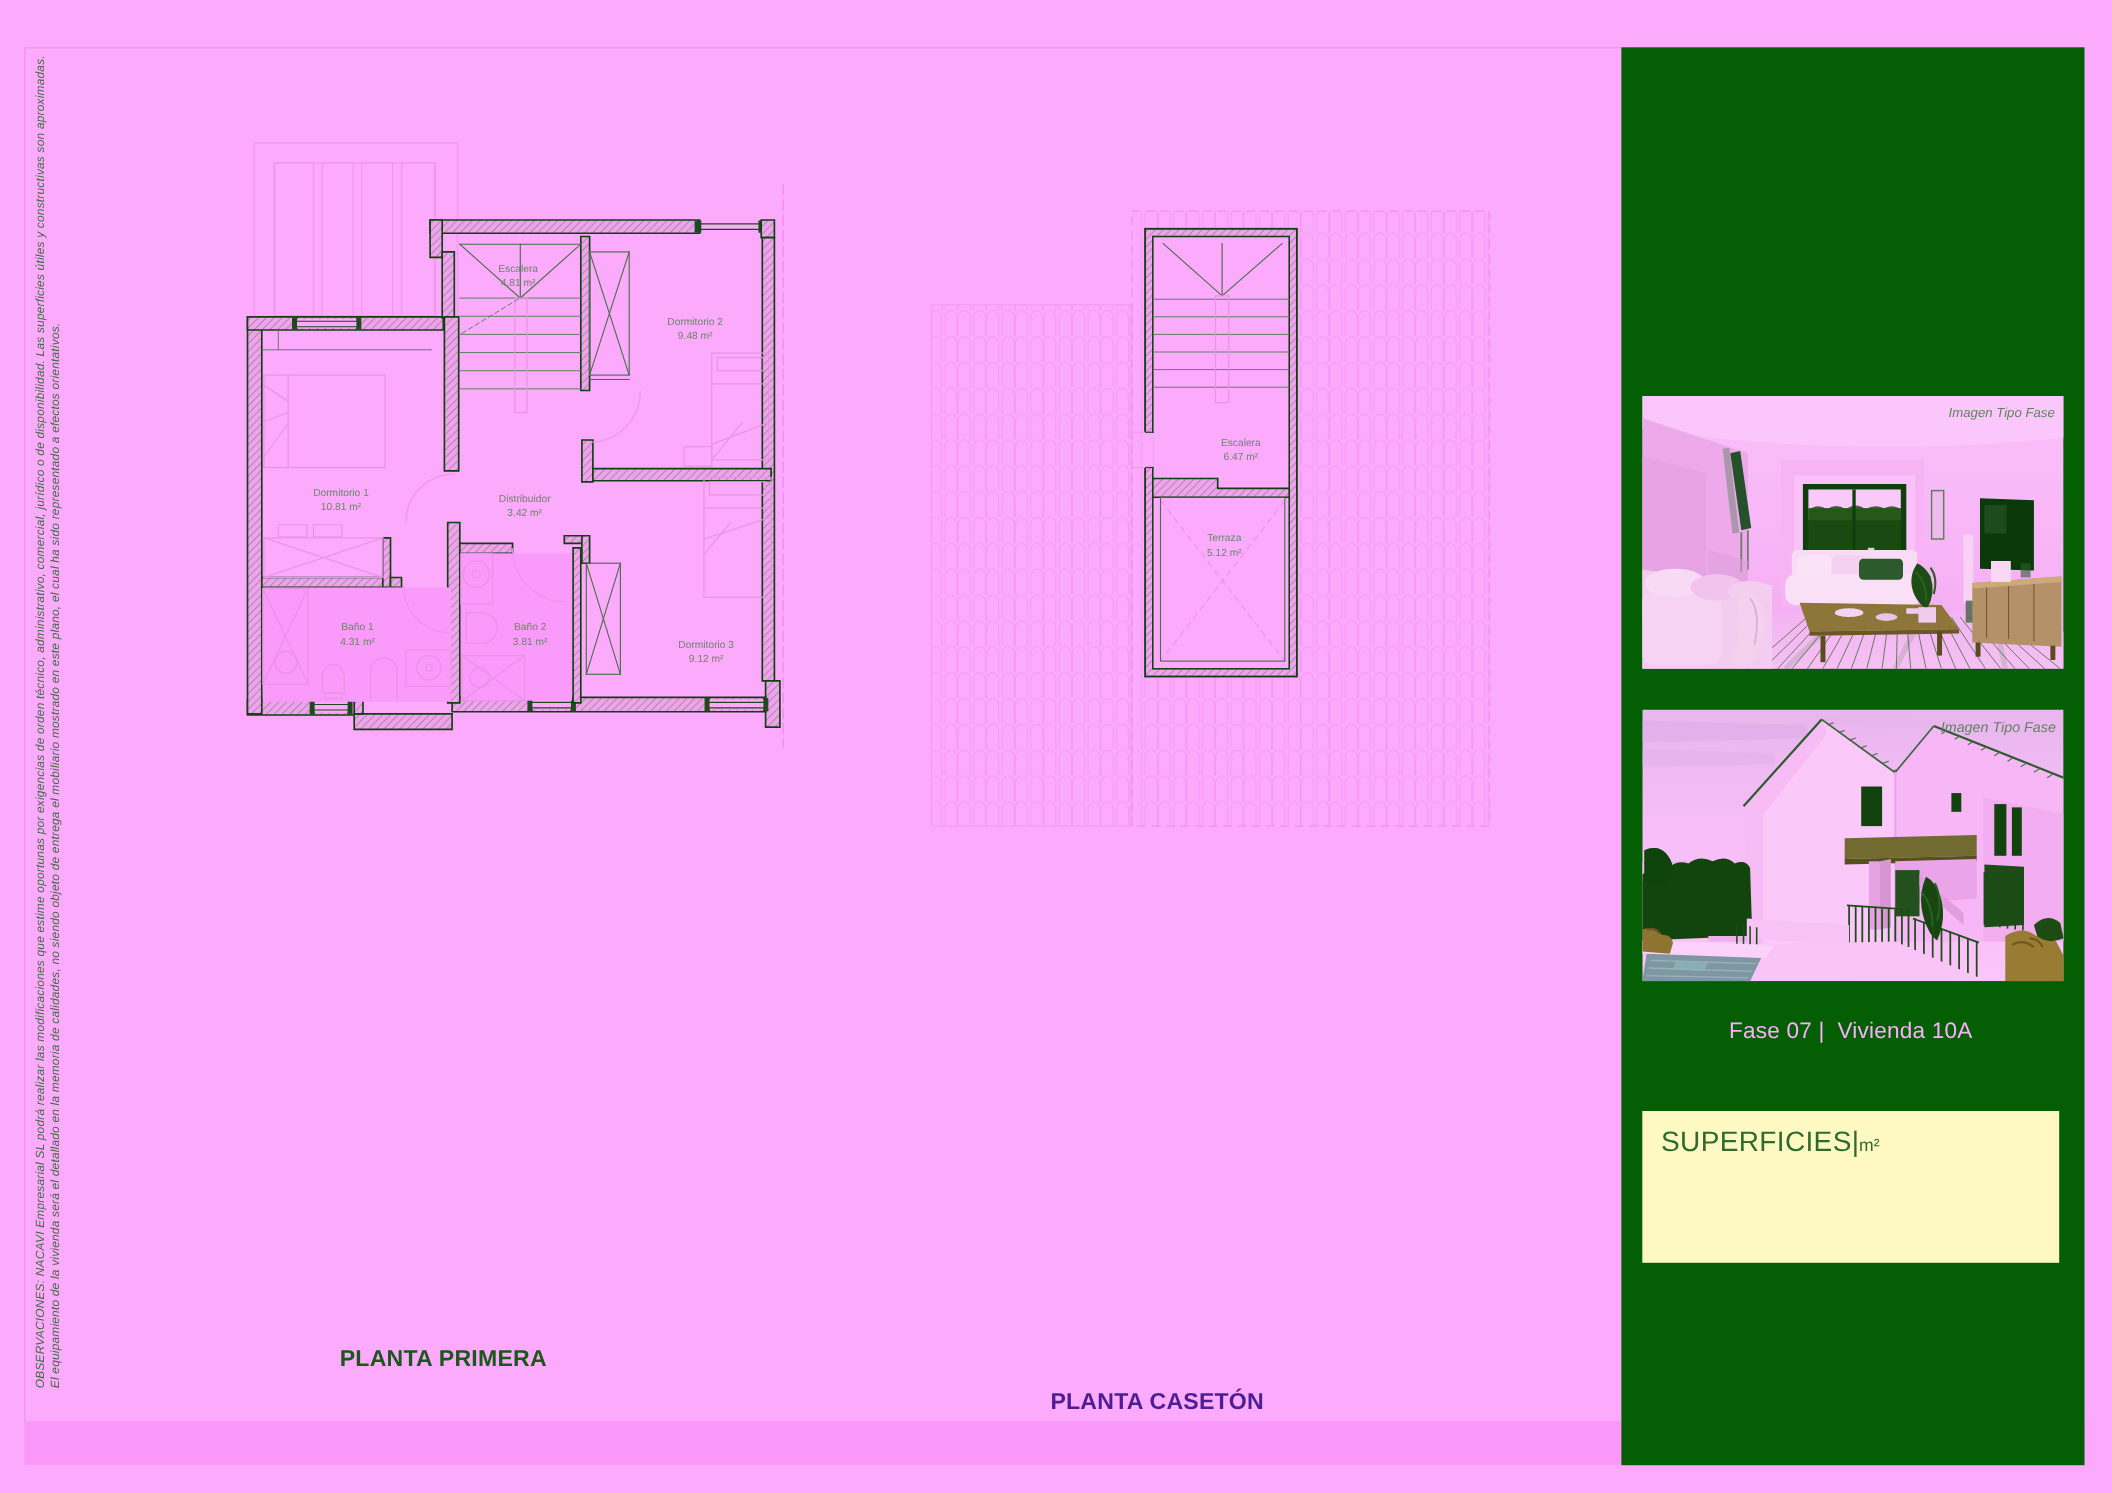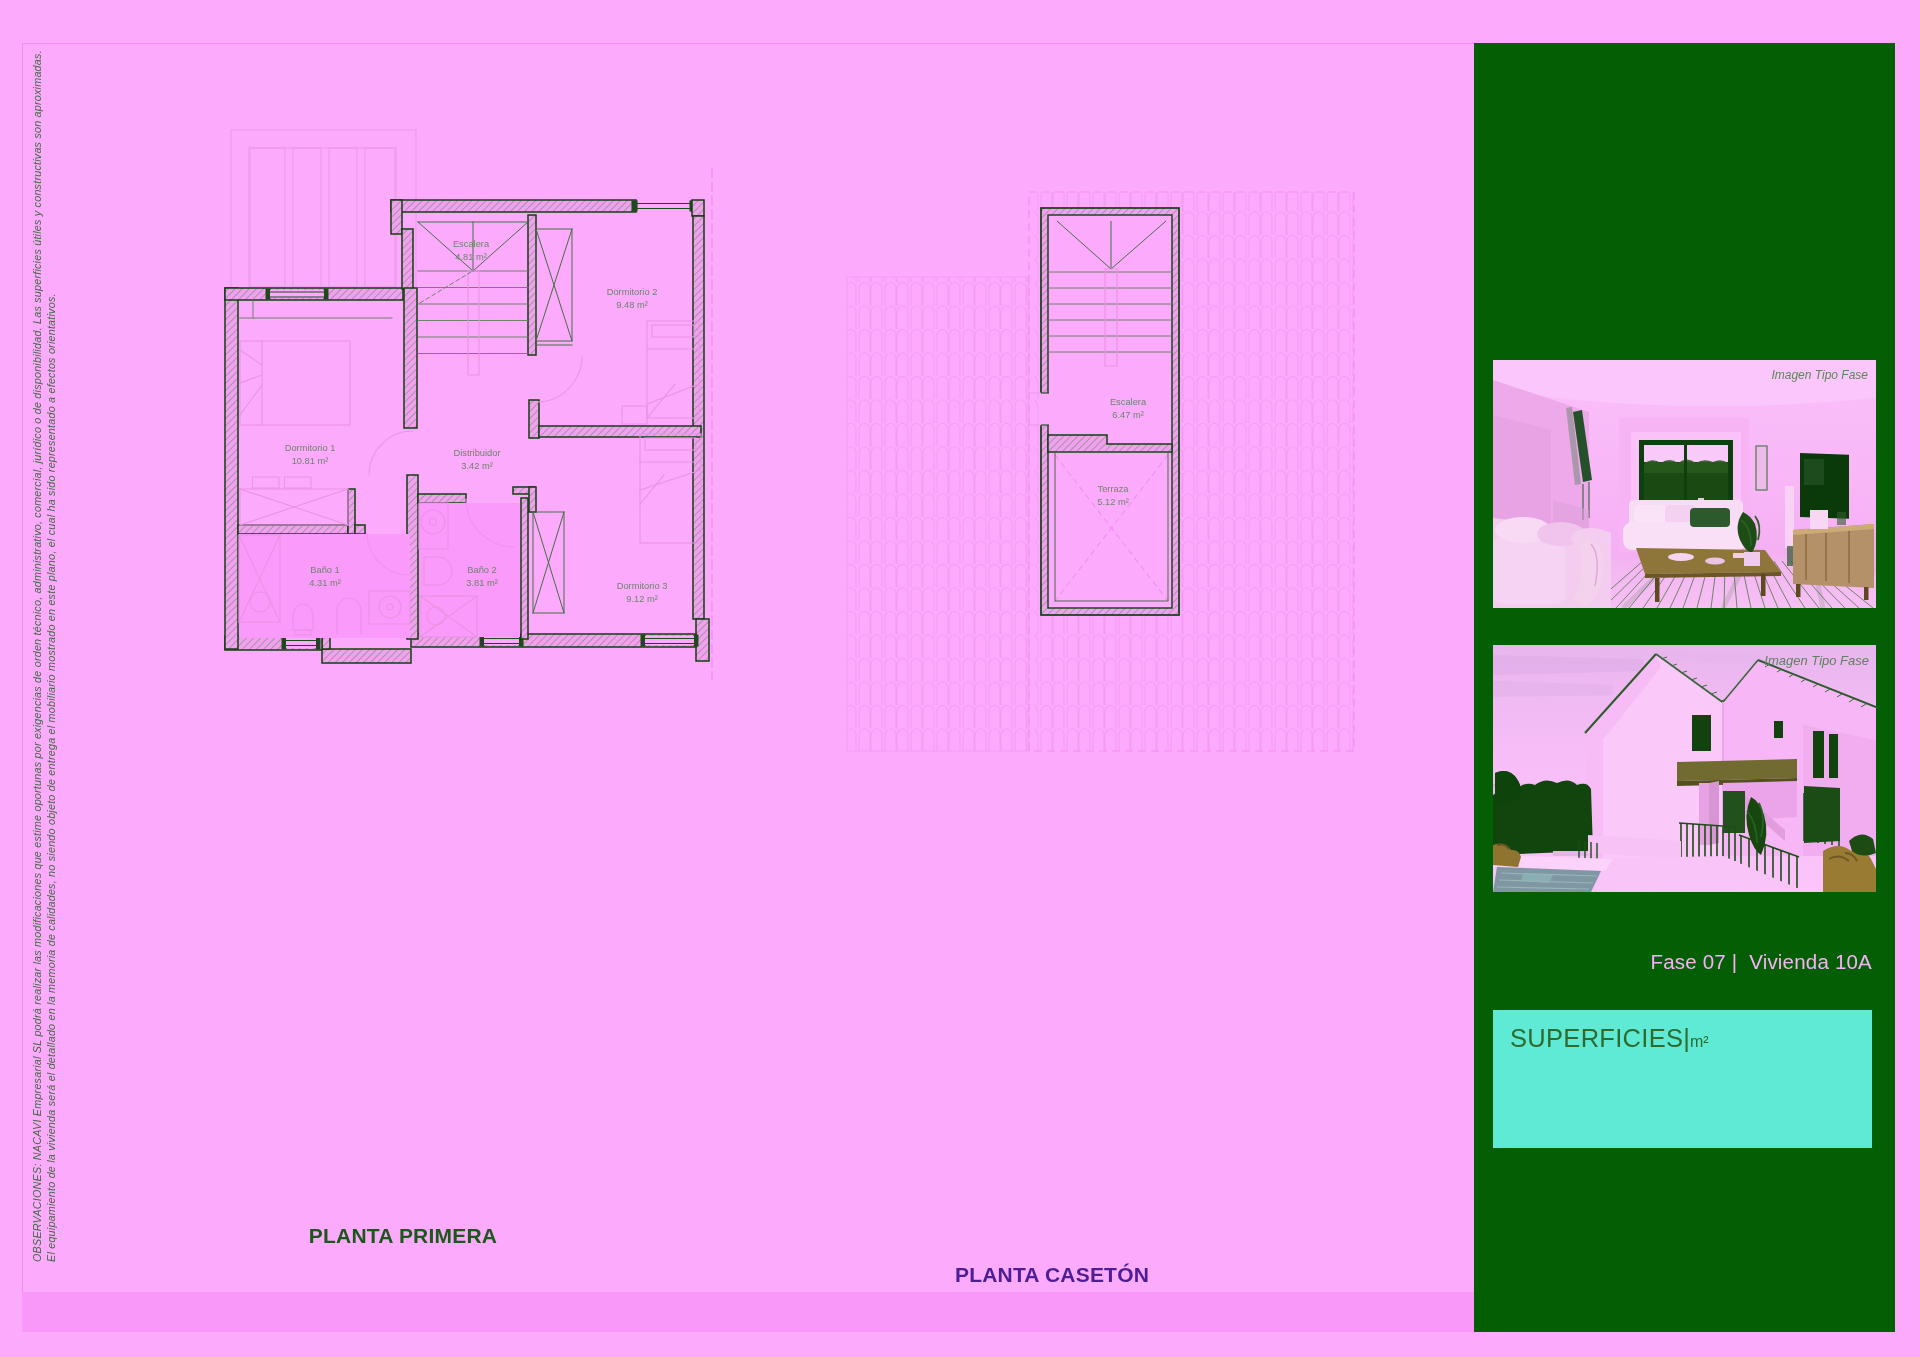--- a/index.html
+++ b/index.html
@@ -652,19 +652,19 @@
   <path d="M0,200 q12,-4 18,5 q8,-1 10,7 l-3,10 L0,220 Z" fill="#8f7330"></path>
   <path d="M4,200 q8,-2 12,4" stroke="#6b5420" stroke-width="2" fill="none"></path>
 
   <path d="M330,206 q16,-10 28,0 q14,-4 20,8 l5,10 v23 h-53 z" fill="#9a7b33"></path>
   <path d="M336,214 q10,-6 20,2 M352,208 q8,0 12,8" stroke="#6f5822" stroke-width="2" fill="none"></path>
   <path d="M356,196 q12,-12 24,-2 l3,14 q-14,6 -24,-2 z" fill="#1c4c14"></path>
 
   <text x="376" y="20" text-anchor="end" font-family="Liberation Sans, sans-serif" font-size="13" font-style="italic" fill="#5f815f">Imagen Tipo Fase</text>
 </svg>
 
-<div class="abs" style="left:1493px;top:950px;width:379px;text-align:right;font-size:20.5px;color:#fbaffb;letter-spacing:0.2px;">Fase 07 |&nbsp; Vivienda 10A</div>
-
-<div class="abs" style="left:1493px;top:1010px;width:379px;height:138px;background:#5eead4;">
+<div class="abs" style="left:1493px;top:926px;width:379px;text-align:center;font-size:20.5px;color:#fbaffb;letter-spacing:0.2px;">Fase 07 |&nbsp; Vivienda 10A</div>
+
+<div class="abs" style="left:1493px;top:1010px;width:379px;height:138px;background:#fef9c3;">
 
   <div style="position:absolute;left:17px;top:14px;font-size:25.5px;color:#2f6b2f;letter-spacing:0.3px;">SUPERFICIES<span style="letter-spacing:0;">|</span><span style="font-size:16px;letter-spacing:0;">m²</span></div>
 
 </div>
 
 </body></html>

